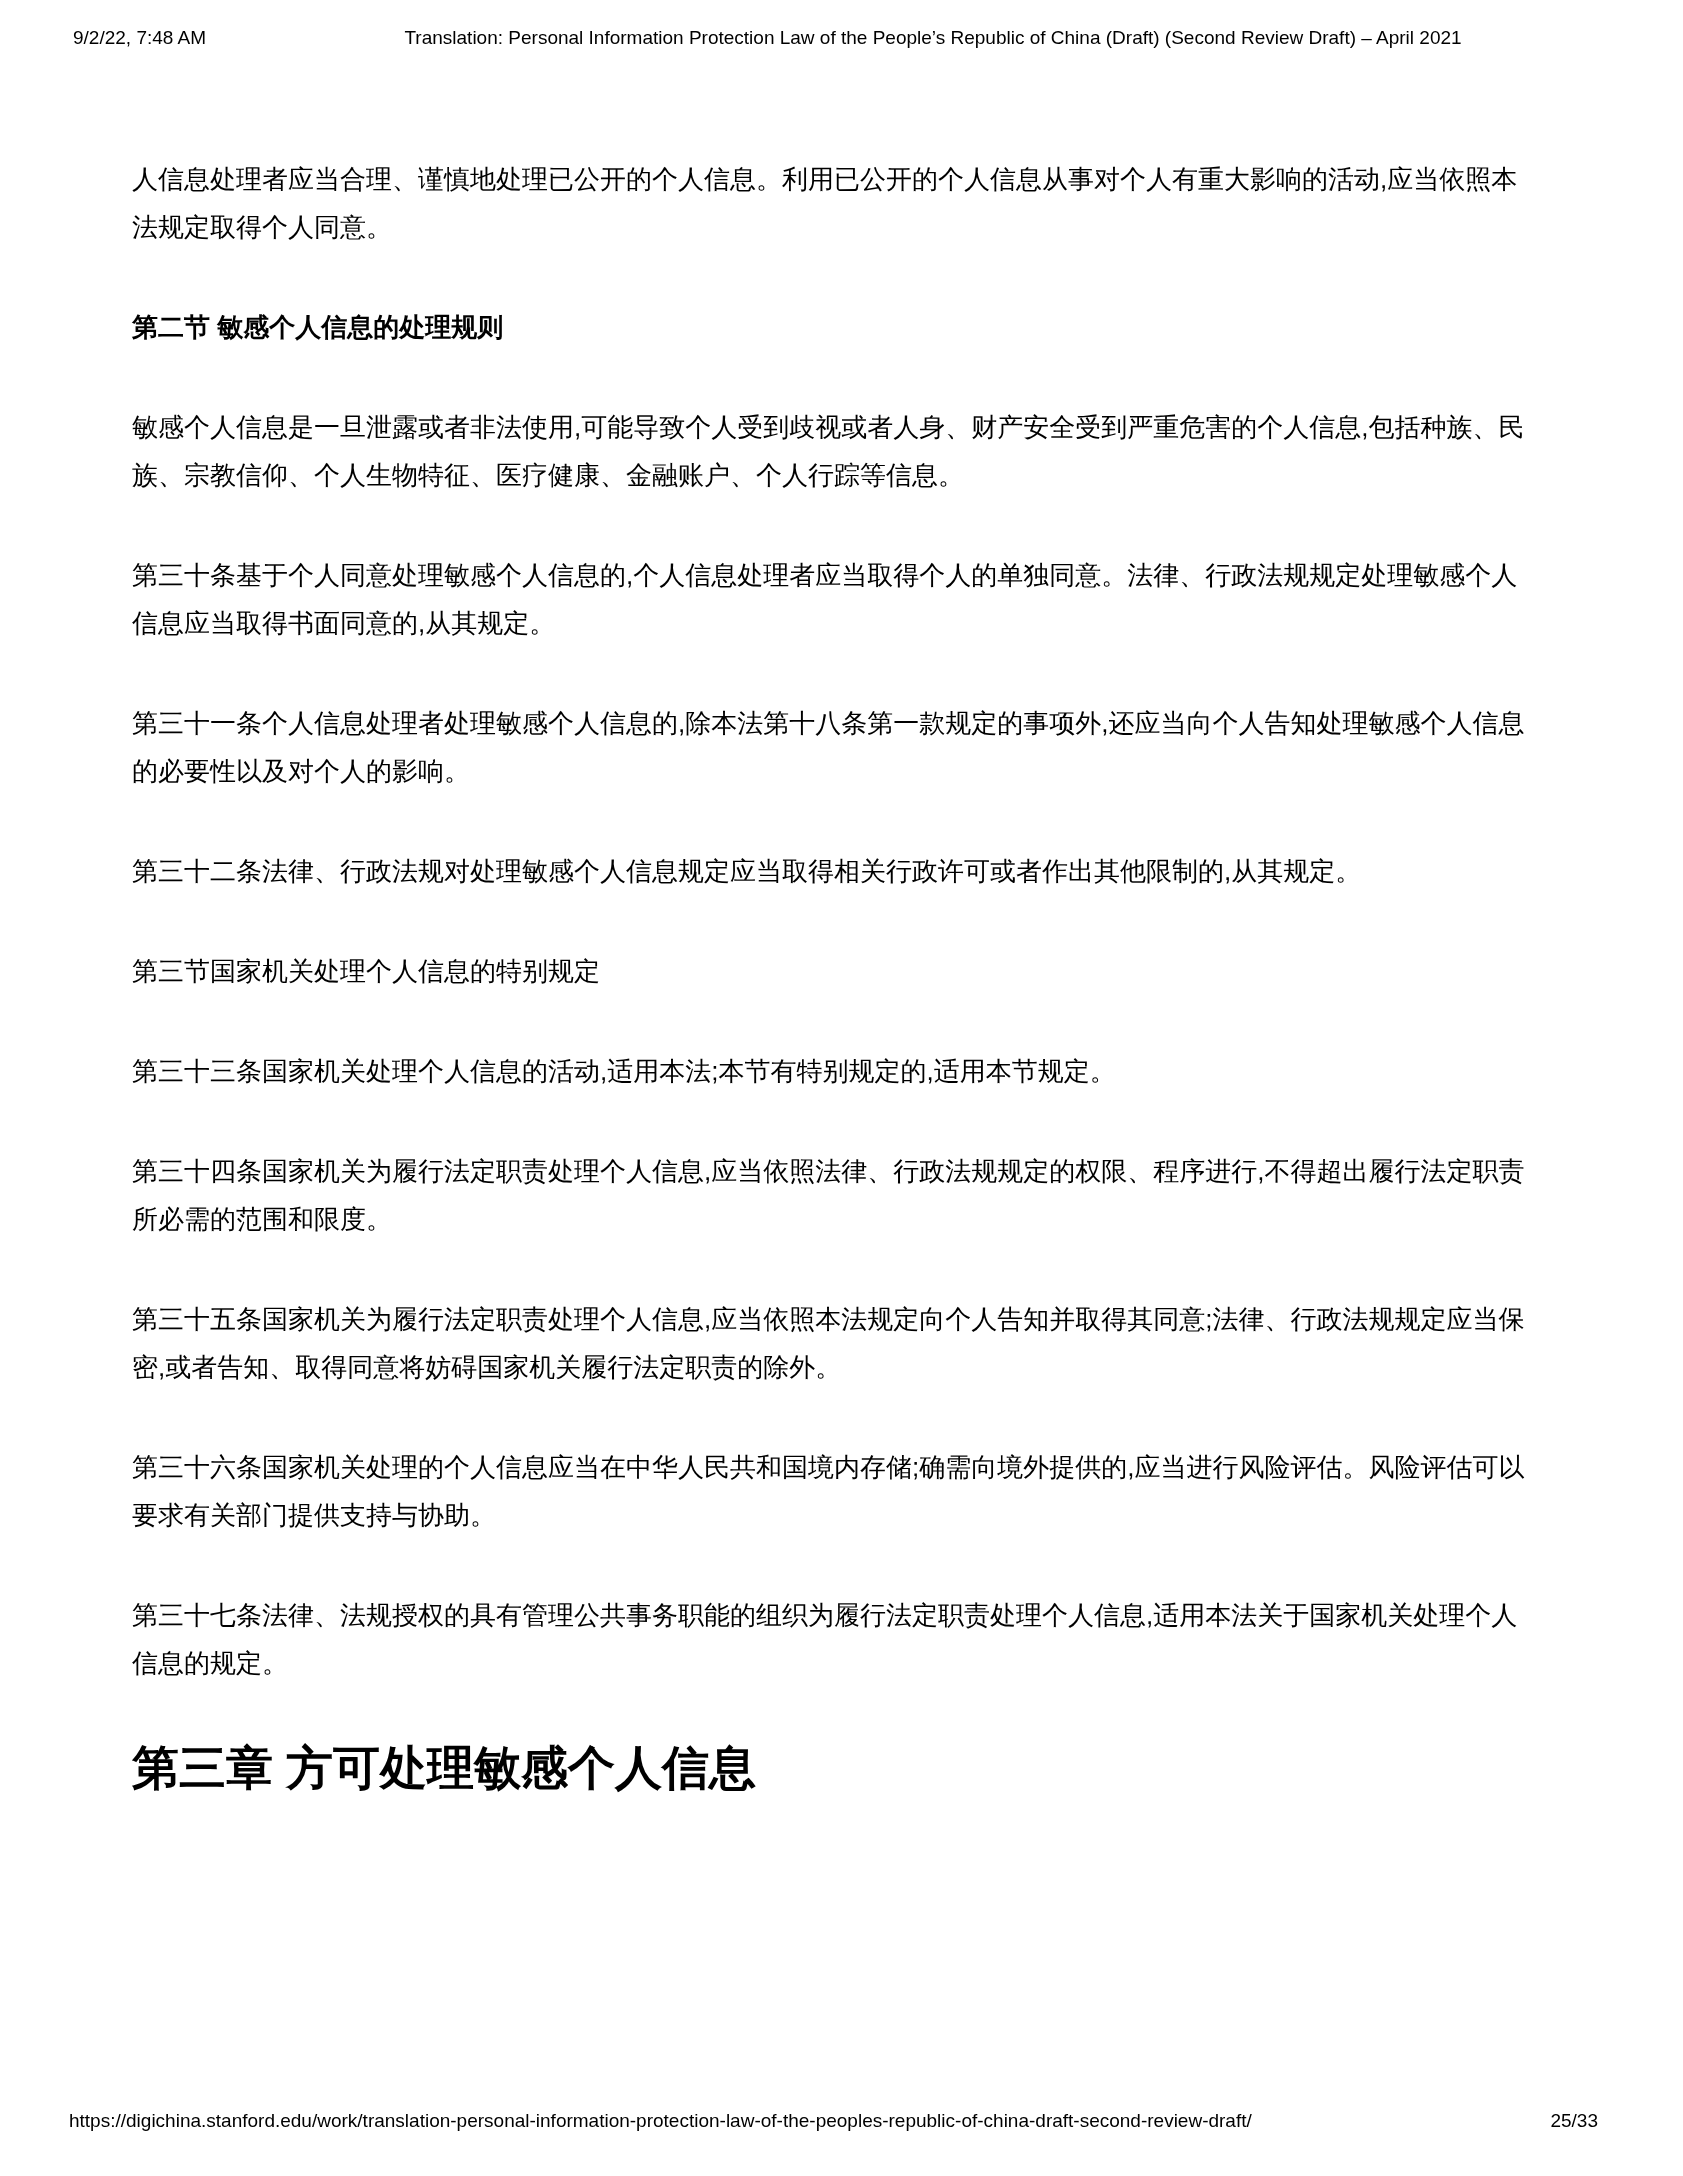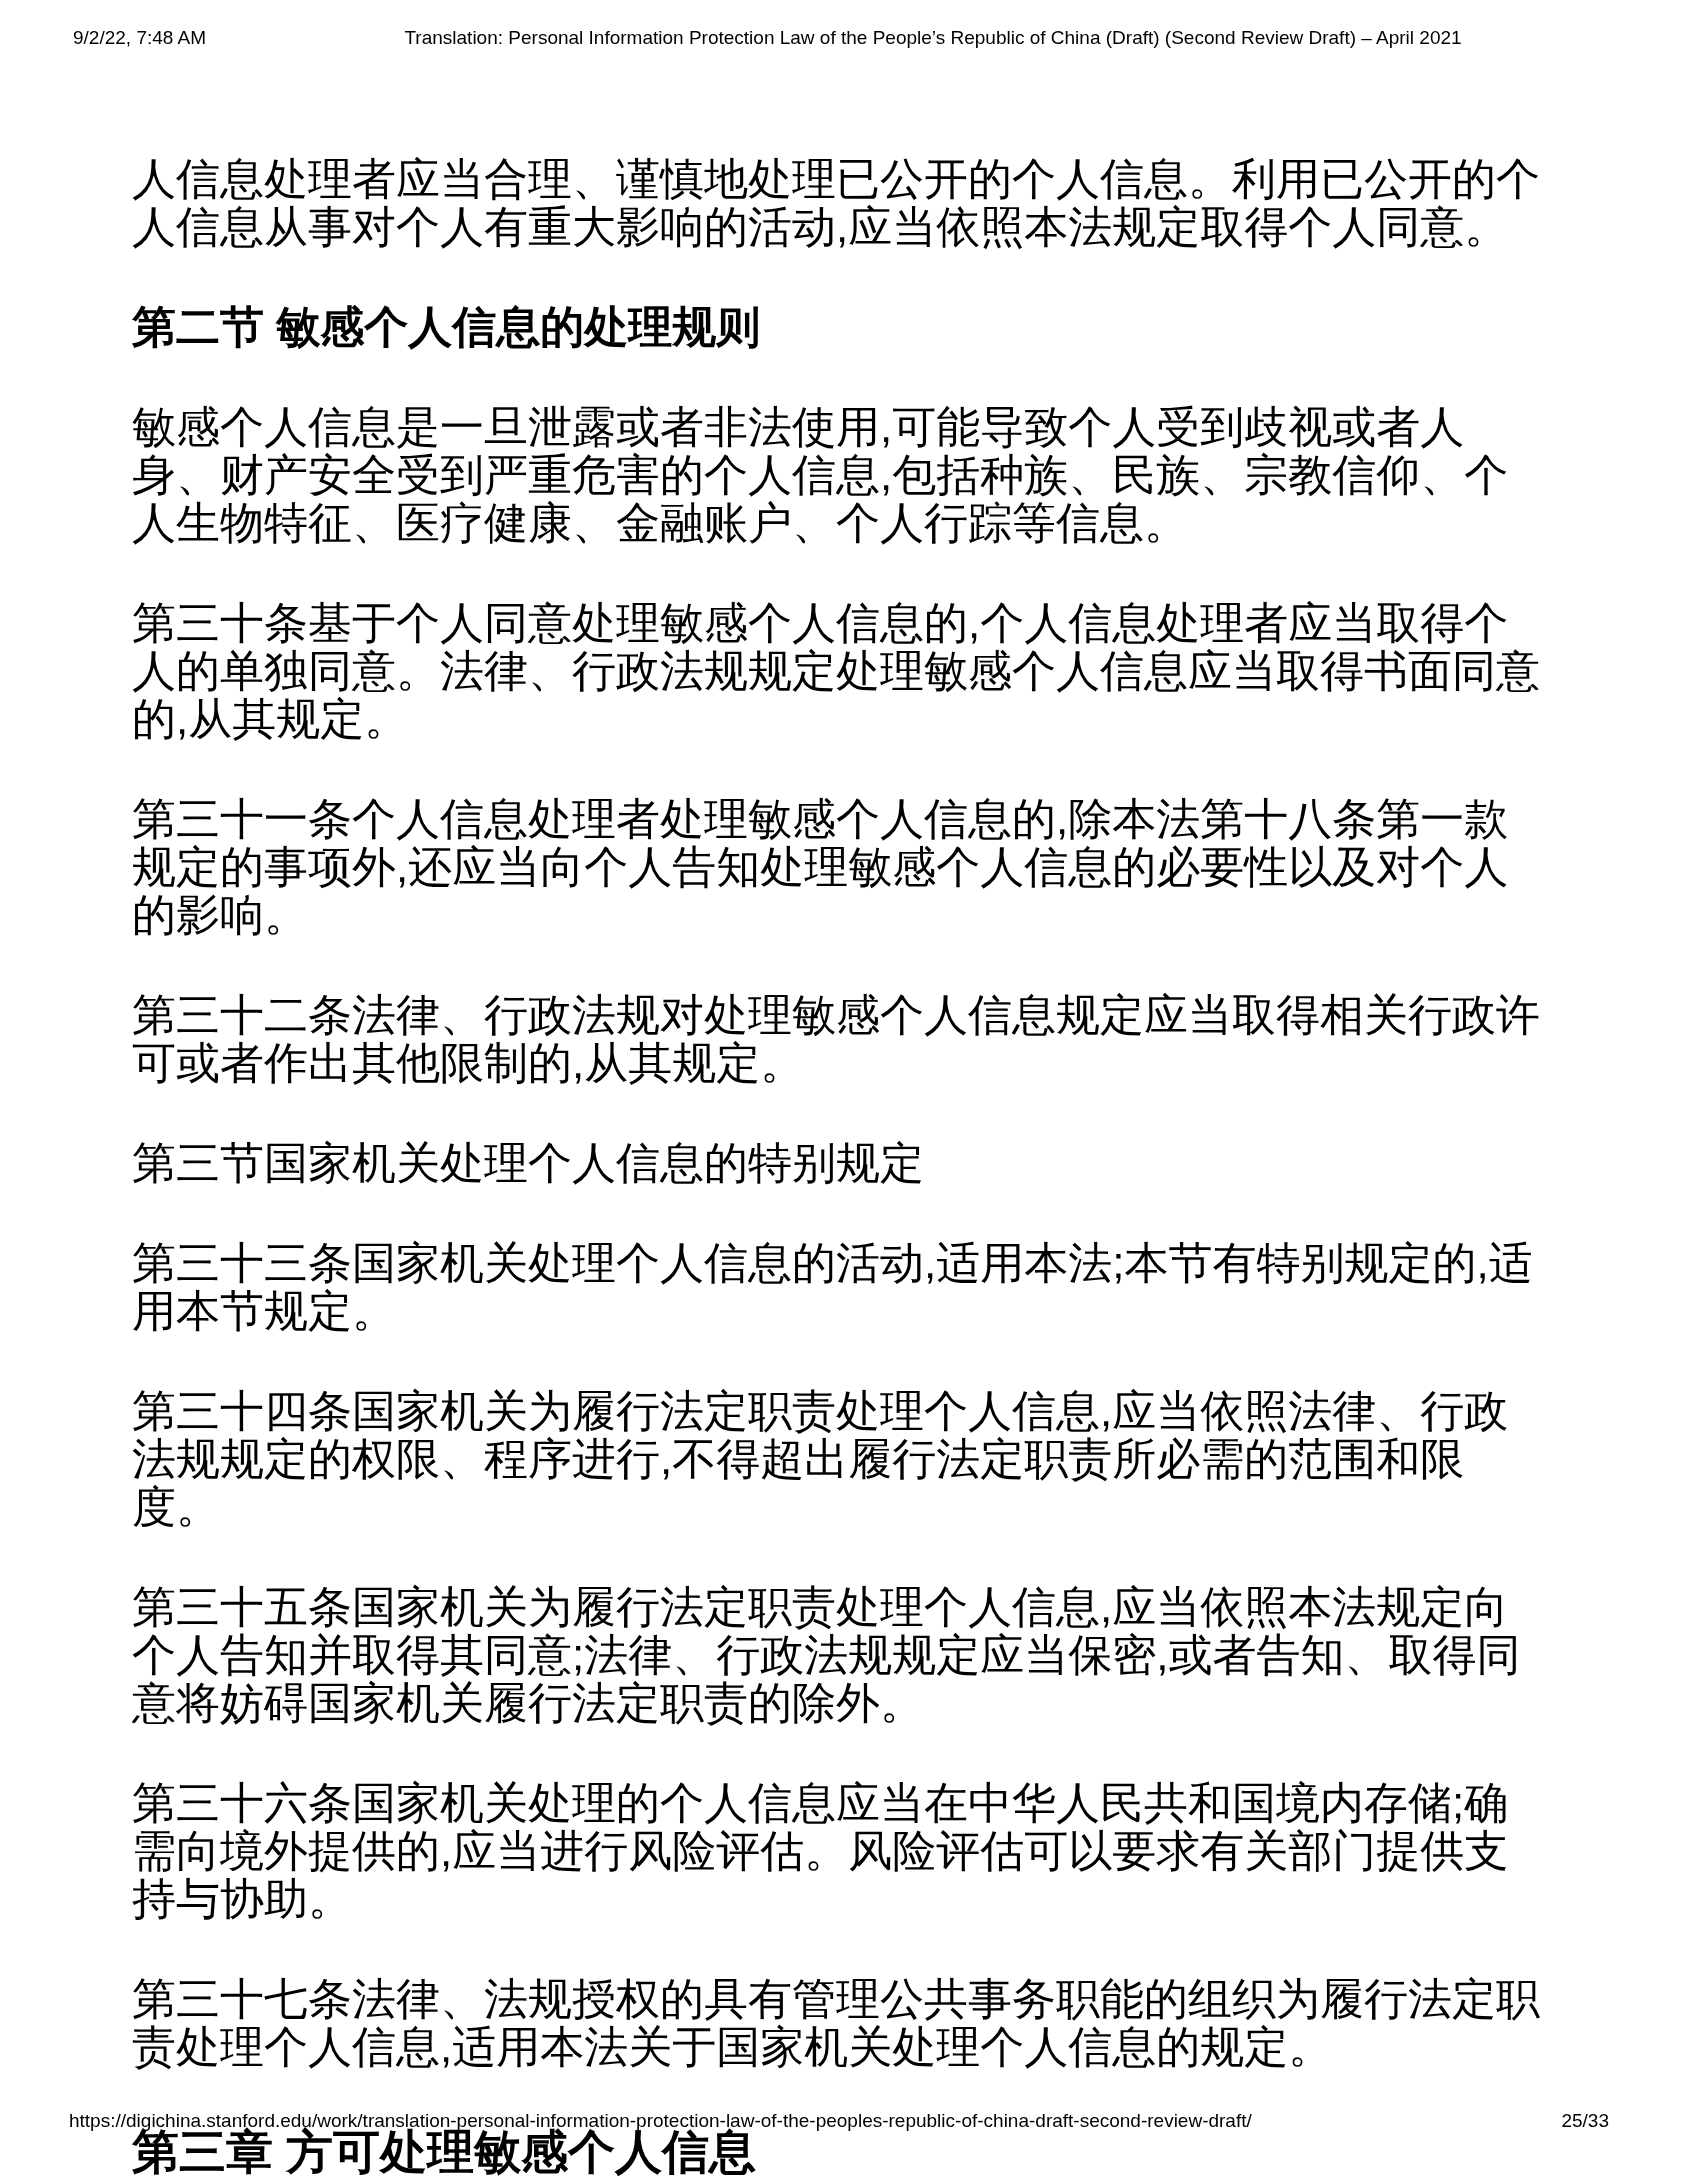--- a/index.html
+++ b/index.html
@@ -37,40 +37,40 @@
   }
   .doc-body {
     position: absolute;
     top: 155px;
     left: 132px;
     width: 1410px;
   }
   .doc-body p,
   .doc-body h2 {
     margin: 0 0 52px 0;
-    font-size: 44px;
+    font-size: 26px;
     line-height: 48px;
     font-weight: normal;
     text-align: left;
     word-break: break-word;
   }
   .doc-body h2 {
     font-weight: bold;
   }
   .doc-body h1 {
     margin: 0;
     font-size: 47px;
     line-height: 57px;
     font-weight: bold;
   }
   .page-footer {
     position: absolute;
     top: 2109px;
     left: 69px;
-    right: 74px;
+    right: 85px;
     display: flex;
     justify-content: space-between;
     align-items: baseline;
     font-size: 19px;
     line-height: 23px;
   }
   .page-footer .footer-url {
     flex: 1 1 auto;
     overflow: hidden;
     white-space: nowrap;

